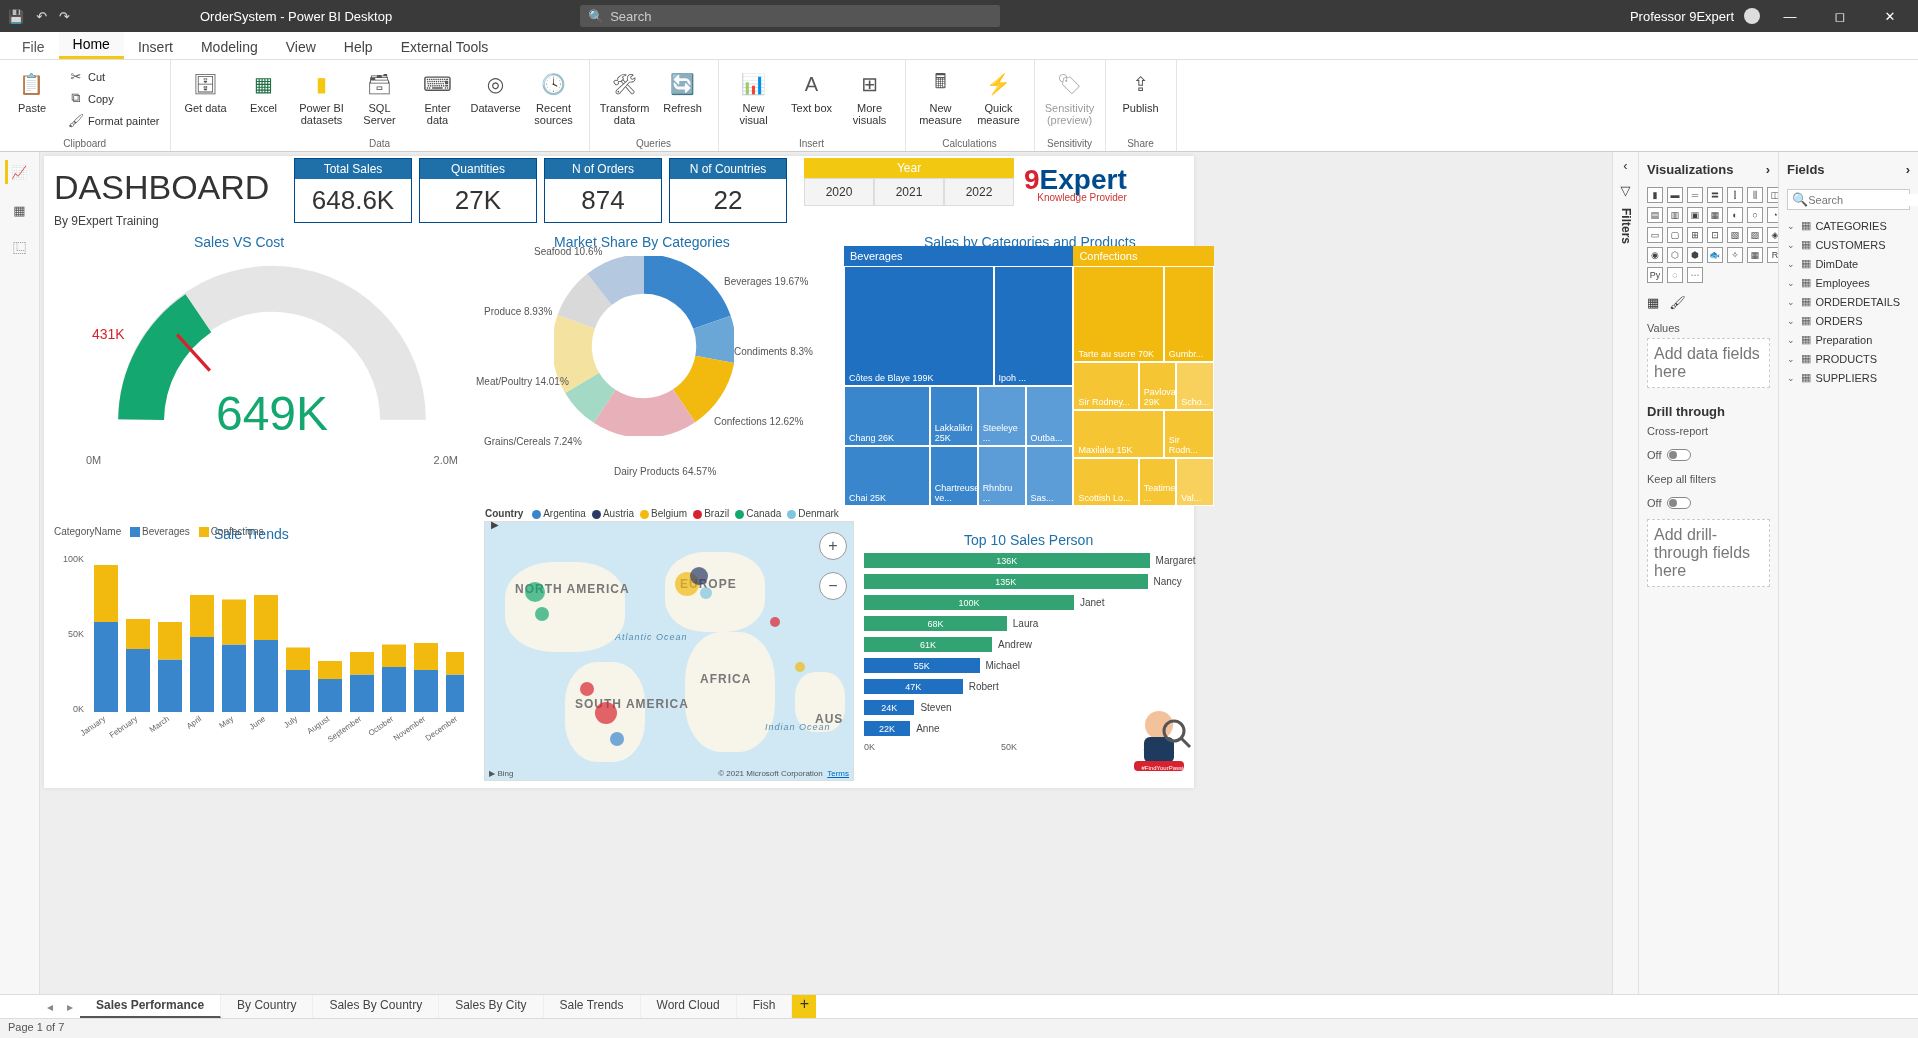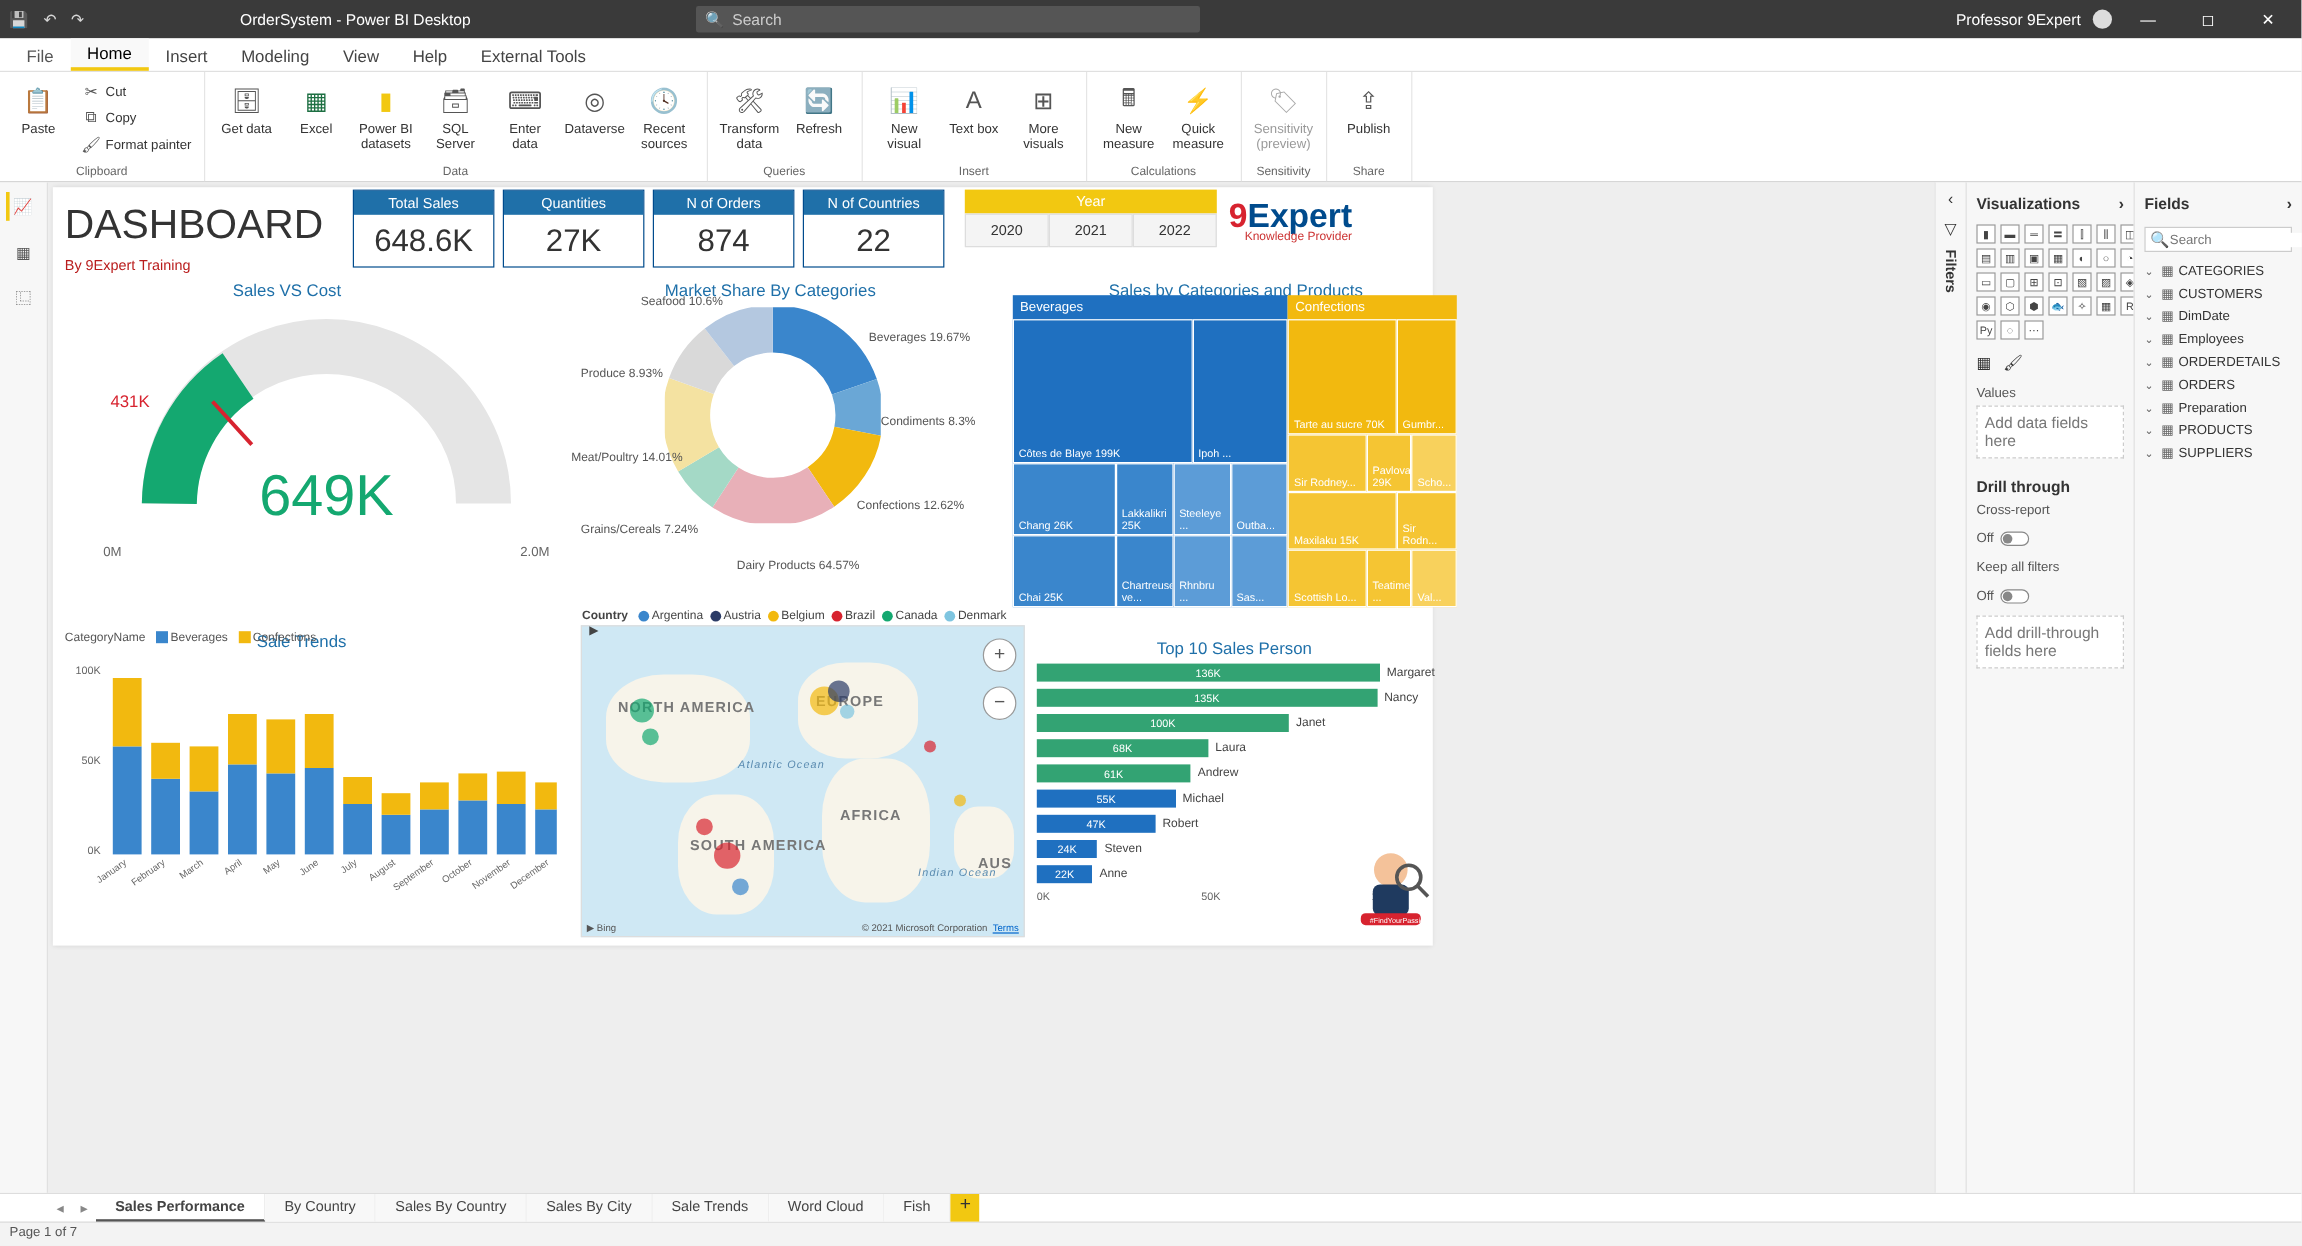--- a/index.html
+++ b/index.html
@@ -29,21 +29,21 @@
 .clipboard-group .left { display:flex; flex-direction:column; align-items:center; width:44px;}
 .clipboard-group .right { display:flex; flex-direction:column; gap:2px; margin-left:6px;}
 .main { display: flex; height: calc(1038px - 32px - 28px - 92px - 24px - 20px); }
 .leftrail { width: 40px; background: #f7f7f7; border-right: 1px solid #e0e0e0; display: flex; flex-direction: column; align-items: center; padding-top: 8px; gap: 14px; }
 .leftrail .railbtn { width: 24px; height: 24px; display:flex; align-items:center; justify-content:center; cursor:pointer; color:#555;}
 .leftrail .railbtn.active { border-left: 3px solid #f2c811; margin-left:-6px; padding-left:3px;}
 .canvas-wrap { flex: 1; background: #eee; position: relative; overflow: hidden; padding: 4px;}
 .canvas { background: #fff; width: 1150px; height: 632px; position: relative; margin: 0; box-shadow: 0 0 4px rgba(0,0,0,.1);}
 
 .dash-title { position:absolute; left:10px; top:12px; font-size: 34px; font-weight: 300; color: #333; }
-.dash-sub { position:absolute; left:10px; top:58px; font-size: 12px; color: #b91c1c; }
+.dash-sub { position:absolute; left:10px; top:58px; font-size: 12px; color: #404040; }
 .kpi { position:absolute; width:118px; border:1px solid #004b8d; text-align:center;}
 .kpi .kh { background:#1f70a9; color:#fff; font-size:12px; padding:3px 0;}
 .kpi .kv { font-size: 26px; font-weight:400; padding: 6px 0; color:#333;}
 .year-slicer { position:absolute; left:760px; top:2px; width:210px;}
 .year-slicer .yh { background:#f2c811; color:#fff; text-align:center; font-size:12px; padding:3px 0;}
 .year-slicer .ybtns { display:flex;align-items:flex-end; }
 .year-slicer .yb { flex:1; background:#f4f4f4; border:1px solid #ddd; padding:6px 0; text-align:center; font-size:12px; cursor:pointer;}
 .logo { position:absolute; left:980px; top:8px; font-size:28px; font-weight:700; }
 .logo .red{color:#d7232f;} .logo .blue{color:#004b8d;}
 .logo .tag{font-size:10px; color:#c33; font-weight:400; display:block; text-align:right; margin-top:-4px;}
@@ -98,21 +98,21 @@
 .statusbar { height:20px; background:#f3f3f3; border-top:1px solid #ddd; padding:2px 8px; font-size:11px; color:#555;}
 
 .filters-collapsed { width: 26px; background:#f7f7f7; border-left:1px solid #e0e0e0; display:flex; flex-direction:column; align-items:center; padding-top:6px; gap:10px;}
 .filters-collapsed .vt { writing-mode: vertical-rl; font-size:12px; font-weight:600; color:#333;}
 
 .vizpane { width: 140px; background:#f7f7f7; border-left:1px solid #e0e0e0; padding:4px 8px; display:flex; flex-direction:column;}
 .pane-hdr { display:flex; justify-content:space-between; align-items:center; font-weight:600; font-size:13px; padding:6px 0;}
 .vizgrid { display:grid; grid-template-columns: repeat(7, 16px); gap:4px; margin:4px 0 8px;}
 .vizgrid .vi { width:16px; height:16px; background:#fff; border:1px solid #999; cursor:pointer; display:flex;align-items:center;justify-content:center;font-size:9px;color:#444;}
 .vizpane .section { font-size:11px; color:#555; margin-top:8px;}
-.vizpane .drop { border:1px dashed #ccc; background:#fff; padding:6px; font-size:13px; color:#777; margin:4px 0;}
+.vizpane .drop { border:1px dashed #ccc; background:#fff; padding:6px; font-size:16px; color:#777; margin:4px 0;}
 .vizpane .subhdr{font-weight:600; font-size:13px; margin-top:12px;}
 .vizpane .tog{font-size:11px; color:#555; display:flex; align-items:center; gap:6px; margin:6px 0;}
 .vizpane .tog .sw{width:24px;height:12px;border:1px solid #888;border-radius:6px;position:relative;background:#fff;}
 .vizpane .tog .sw::after{content:'';position:absolute;left:1px;top:1px;width:8px;height:8px;border-radius:50%;background:#888;}
 
 .fieldspane { width: 140px; background:#f7f7f7; border-left:1px solid #e0e0e0; padding:4px 8px;}
 .fieldspane .srch{display:flex;align-items:center;border:1px solid #ccc;background:#fff;padding:2px 4px;margin:6px 0;}
 .fieldspane .srch input{border:none;outline:none;flex:1;font-size:11px;}
 .fieldspane .tbl{display:flex;align-items:center;gap:4px;font-size:11px;padding:3px 0;cursor:pointer;color:#333;}
 .fieldspane .tbl .ch{color:#666;font-size:9px;width:10px;}

